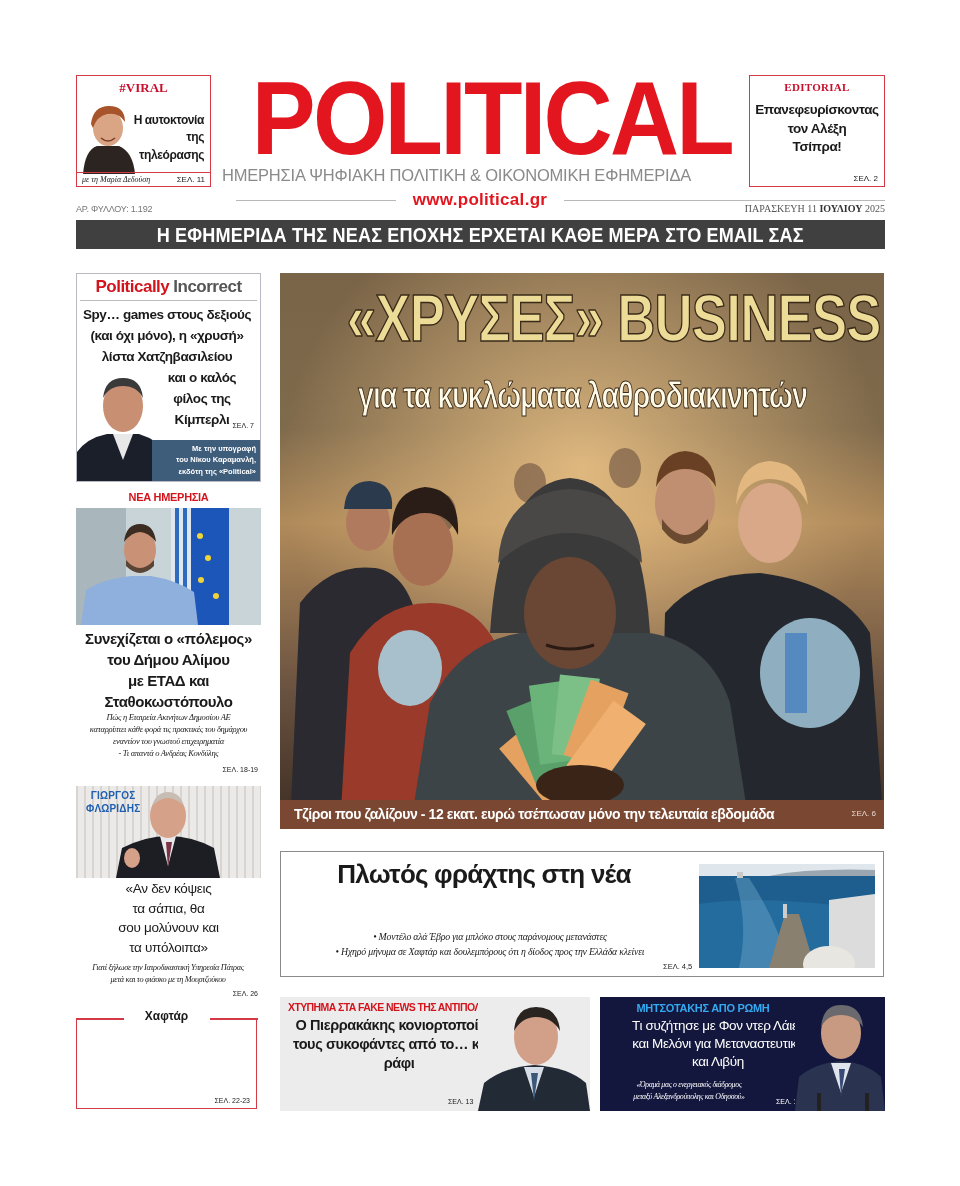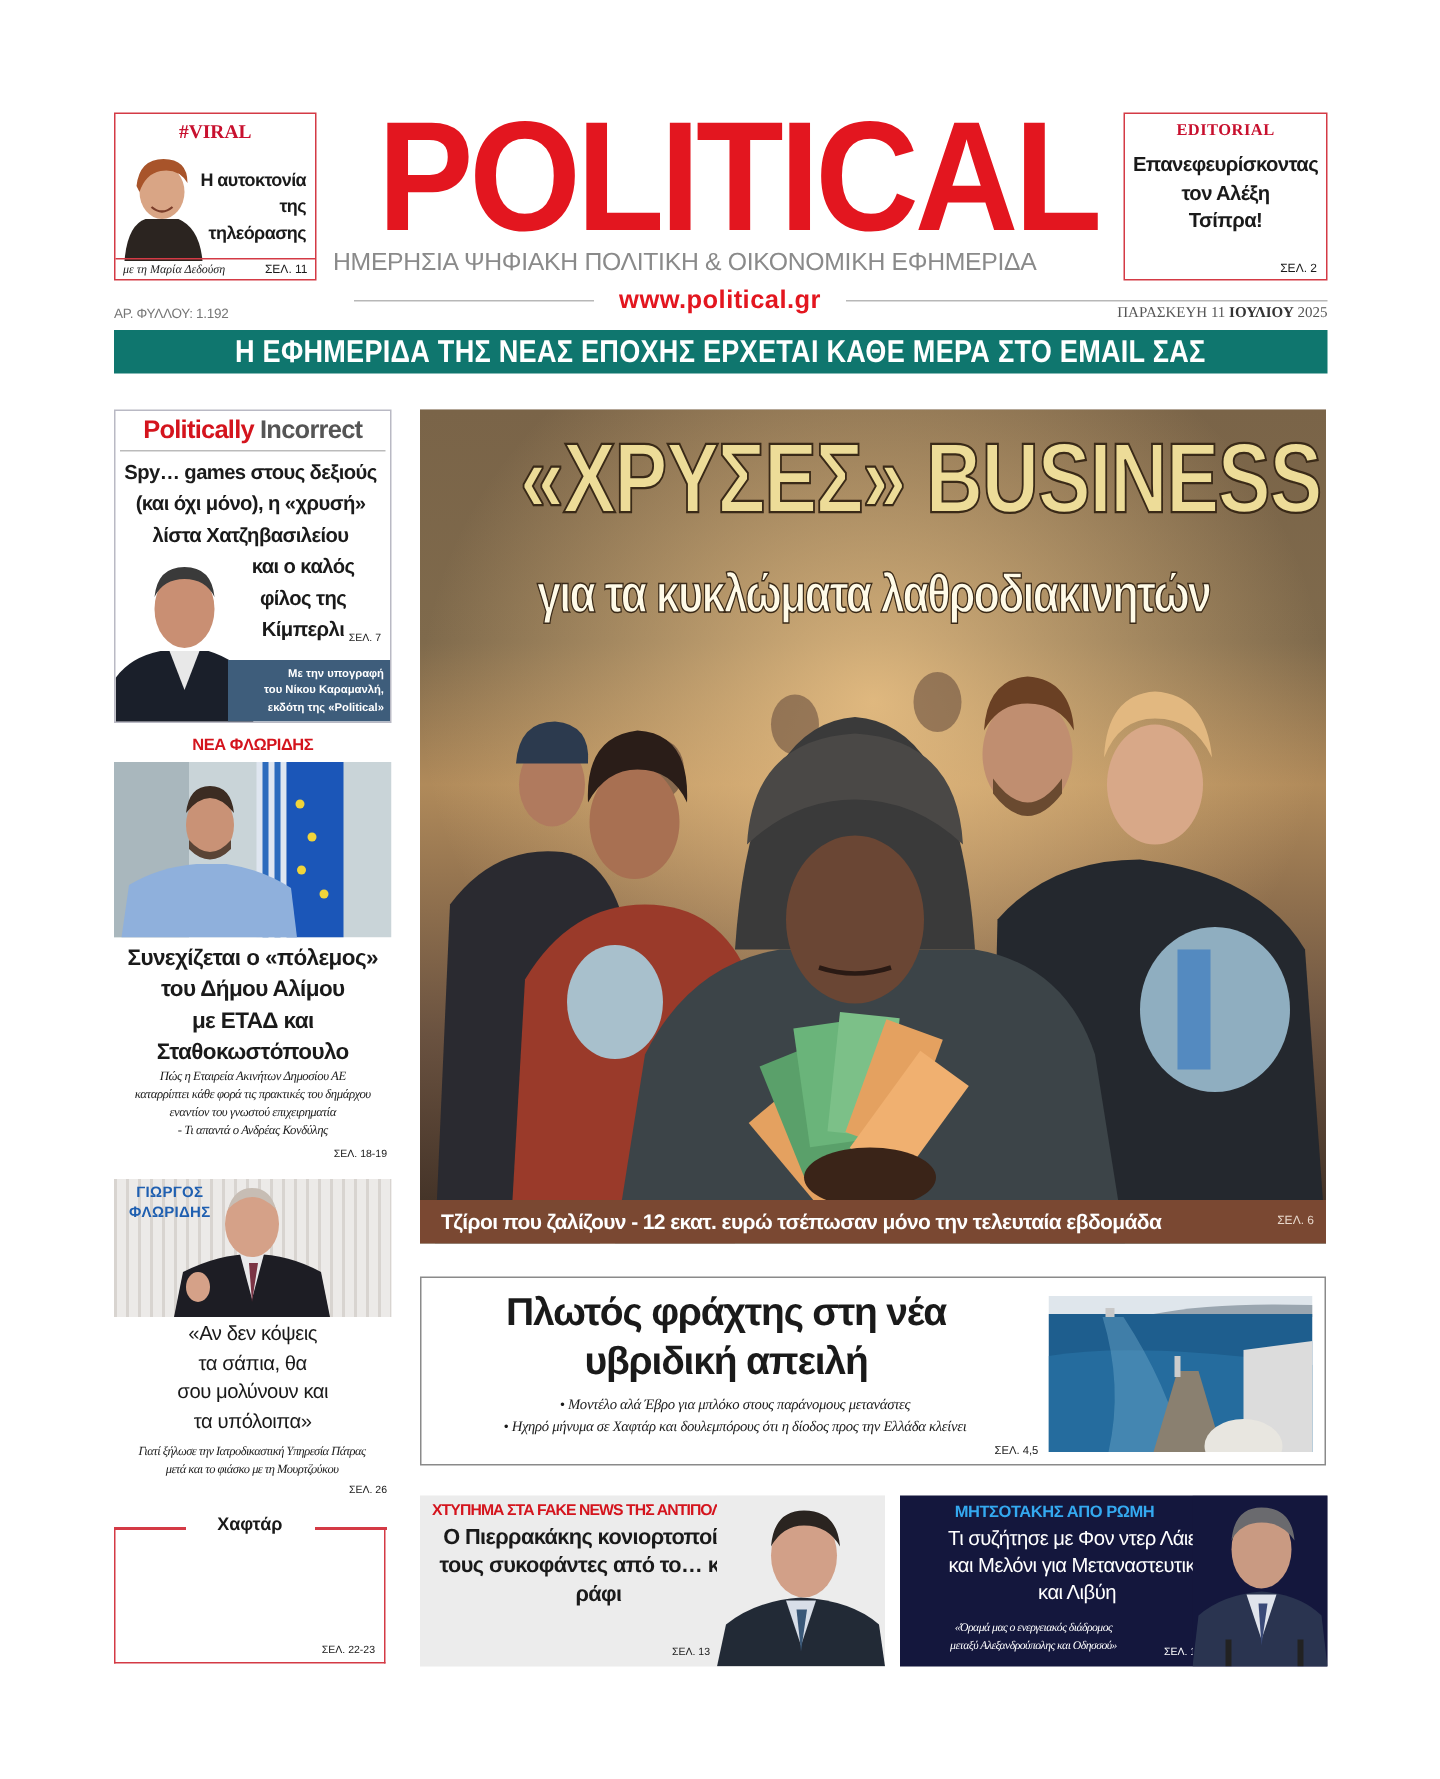--- a/index.html
+++ b/index.html
@@ -24,21 +24,21 @@
   #logo { left: 232px; top: 66px; width: 496px; text-align: center; color: #e3161f; font-weight: bold; font-size: 104px; letter-spacing: -3px; line-height: 1; font-family: "Liberation Sans", sans-serif; transform: scaleX(0.92); transform-origin: center; }
   #tagline { left: 222px; top: 166px; width: 518px; text-align: left; font-size: 16.5px; color: #8a8a8a; letter-spacing: -0.2px; white-space: nowrap; }
   #url-row { left: 76px; top: 190px; width: 809px; height: 22px; }
   #url-row .rule-l { position: absolute; left: 160px; top: 10px; width: 160px; height: 1px; background: #b8b8b8; }
   #url-row .rule-r { position: absolute; left: 488px; top: 10px; right: 0; height: 1px; background: #b8b8b8; }
   #url-row .url { position: absolute; left: 320px; width: 168px; top: 0; text-align: center; color: #e3161f; font-weight: bold; font-size: 17px; letter-spacing: 0.3px; }
   #issue-no { left: 76px; top: 204px; font-size: 9px; color: #777; letter-spacing: -0.2px; }
   #date { right: 75px; top: 203px; font-size: 10px; color: #555; font-family: "Liberation Serif", serif; }
   #date b { color: #333; }
 
-  #banner { left: 76px; top: 220px; width: 809px; height: 29px; background: #0f766e; color: #fff; text-align: center; font-weight: bold; font-size: 21px; line-height: 29px; letter-spacing: 0.2px; white-space: nowrap; overflow: hidden; }
+  #banner { left: 76px; top: 220px; width: 809px; height: 29px; background: #404040; color: #fff; text-align: center; font-weight: bold; font-size: 21px; line-height: 29px; letter-spacing: 0.2px; white-space: nowrap; overflow: hidden; }
   #banner span { display: inline-block; transform: scaleX(0.86); }
 
   
   #pi-box { left: 76px; top: 273px; width: 185px; height: 209px; border: 1px solid #b9b9c4; background: #fff; overflow: hidden; }
   #pi-box .hdr { position: absolute; top: 0; left: 0; right: 0; height: 26px; display: flex; justify-content: center; align-items: center; font-weight: bold; font-size: 17px; letter-spacing: -0.5px; }
   #pi-box .hdr .r { color: #d4141d; }
   #pi-box .hdr .g { color: #555; margin-left: 4px; }
   #pi-box .hdr-line { position: absolute; top: 26px; left: 3px; right: 3px; height: 1px; background: #bbb; }
   #pi-box .title { position: absolute; top: 31px; right: 4px; width: 178px; text-align: right; font-weight: bold; font-size: 13.5px; line-height: 1.55; letter-spacing: -0.4px; }
   #pi-box .title .c { display: block; text-align: center; }
@@ -163,21 +163,21 @@
     <span class="c" style="padding-left:70px">φίλος της Κίμπερλι</span>
   </div>
   <div class="page">ΣΕΛ. 7</div>
   <div class="sig">
     <span>Με την υπογραφή</span><br>
     <span>του Νίκου Καραμανλή,</span><br>
     <span>εκδότη της «Political»</span>
   </div>
 </div>
 
-<div id="revelation-tag" class="abs">ΝΕΑ ΦΛΩΡΙΔΗΣ</div>
+<div id="revelation-tag" class="abs">ΝΕΑ ΗΜΕΡΗΣΙΑ</div>
 <svg id="revelation-img" class="abs" viewBox="0 0 185 117" preserveAspectRatio="none">
   <rect width="185" height="117" fill="#c9d4d8"></rect>
   <rect x="0" y="0" width="50" height="117" fill="#a9b7bd"></rect>
   <rect x="95" y="0" width="20" height="117" fill="#dfe6f0"></rect>
   <rect x="99" y="0" width="4" height="117" fill="#2c6bbd"></rect>
   <rect x="107" y="0" width="4" height="117" fill="#2c6bbd"></rect>
   <rect x="115" y="0" width="38" height="117" fill="#1b56b8"></rect>
   <circle cx="124" cy="28" r="3" fill="#f0d43a"></circle>
     <circle cx="132" cy="50" r="3" fill="#f0d43a"></circle>
     <circle cx="125" cy="72" r="3" fill="#f0d43a"></circle>
@@ -304,21 +304,20 @@
   <div id="main-sub"><span>για τα κυκλώματα λαθροδιακινητών</span></div>
   <div id="main-caption">
     <span class="txt">Τζίροι που ζαλίζουν - 12 εκατ. ευρώ τσέπωσαν μόνο την τελευταία εβδομάδα</span>
     <span class="page">ΣΕΛ. 6</span>
   </div>
 </div>
 
 <div id="fence-box" class="abs">
   <div id="fence-title">
     <span>Πλωτός φράχτης στη νέα</span><br>
-    <span>υβριδική απειλή</span>
   </div>
   <div id="fence-bullets">
     <span>• Μοντέλο αλά Έβρο για μπλόκο στους παράνομους μετανάστες</span><br>
     <span>• Ηχηρό μήνυμα σε Χαφτάρ και δουλεμπόρους ότι η δίοδος προς την Ελλάδα κλείνει</span>
   </div>
   <div id="fence-page">ΣΕΛ. 4,5</div>
   <svg id="fence-img" viewBox="0 0 176 104" preserveAspectRatio="none">
     <rect width="176" height="12" fill="#dfe6ec"></rect>
     <path d="M70 12 Q110 4 176 6 L176 14 L70 14 Z" fill="#9aa6b0"></path>
     <rect y="12" width="176" height="92" fill="#1e5e8e"></rect>

